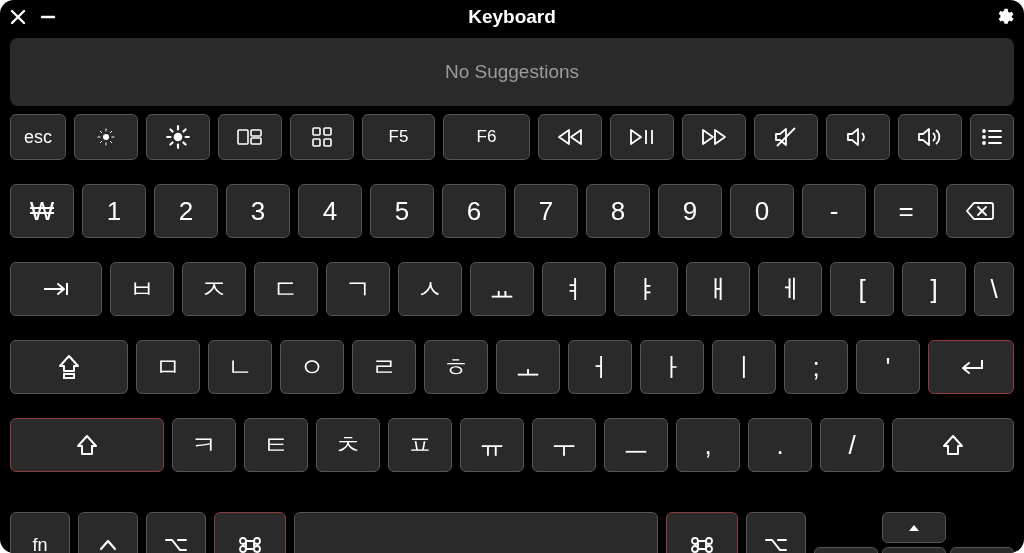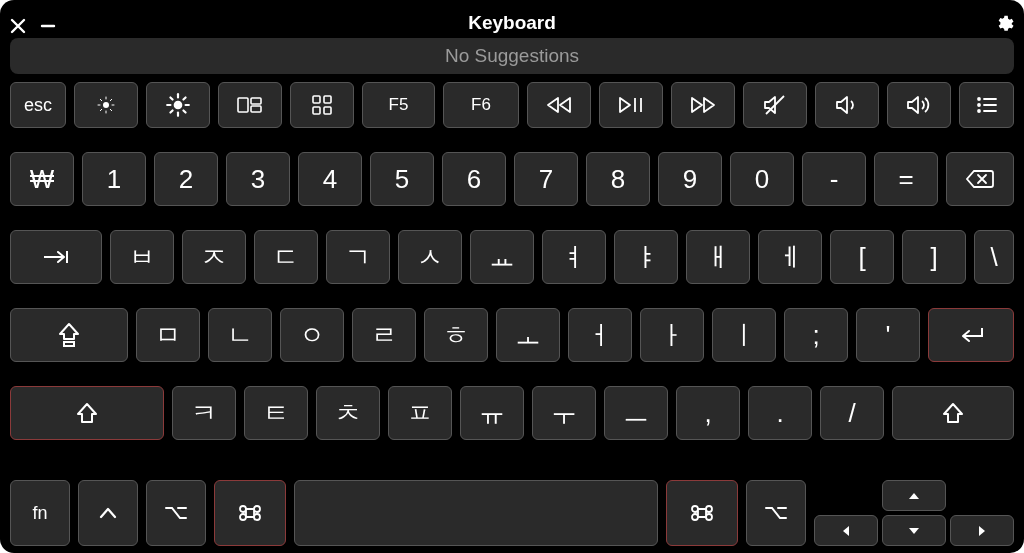--- a/index.html
+++ b/index.html
@@ -13,39 +13,39 @@
     position: relative;
     width: 1024px;
     height: 553px;
     background: #000;
     border-radius: 14px;
     overflow: hidden;
   }
   .titlebar {
     height: 34px;
     display: flex;
-    align-items: flex-end;
+    align-items: center;
     padding: 0 10px;
     position: relative;
   }
   .tb-left { display: flex; gap: 14px; align-items: center; }
   .tb-title {
     position: absolute;
     left: 0; right: 0;
     text-align: center;
     font-weight: 700;
     font-size: 19px;
     color: #fff;
     pointer-events: none;
   }
   .tb-right { margin-left: auto; display: flex; align-items: center; }
   .icon-btn { color: #fff; cursor: pointer; display: inline-flex; }
   .suggestions {
     margin: 4px 10px 8px 10px;
-    height: 36px;
+    height: 68px;
     background: #2a2a2a;
     border-radius: 8px;
     display: flex;
     align-items: center;
     justify-content: center;
     color: #9b9b9b;
     font-size: 19px;
     text-align: right;
   }
   .kbd {
@@ -174,21 +174,21 @@
               <rect x="3" y="3" width="7" height="7" rx="1"></rect>
               <rect x="14" y="3" width="7" height="7" rx="1"></rect>
               <rect x="3" y="14" width="7" height="7" rx="1"></rect>
               <rect x="14" y="14" width="7" height="7" rx="1"></rect>
             </g>
           </svg>
       </div>
       <div class="key fn-text" style="width:73px">
           <span>F5</span>
         </div>
-      <div class="key fn-text" style="width:76px">
+      <div class="key fn-text" style="width:87px">
           <span>F6</span>
         </div>
       <div class="key" style="width:64px">
         <svg width="28" height="20" viewBox="0 0 28 20">
             <path d="M13 3 L3 10 L13 17 Z M25 3 L15 10 L25 17 Z" fill="none" stroke="#fff" stroke-width="1.8" stroke-linejoin="round"></path>
           </svg>
       </div>
       <div class="key" style="width:64px">
         <svg width="28" height="20" viewBox="0 0 28 20">
             <path d="M3 3 L13 10 L3 17 Z" fill="none" stroke="#fff" stroke-width="1.8" stroke-linejoin="round"></path>

